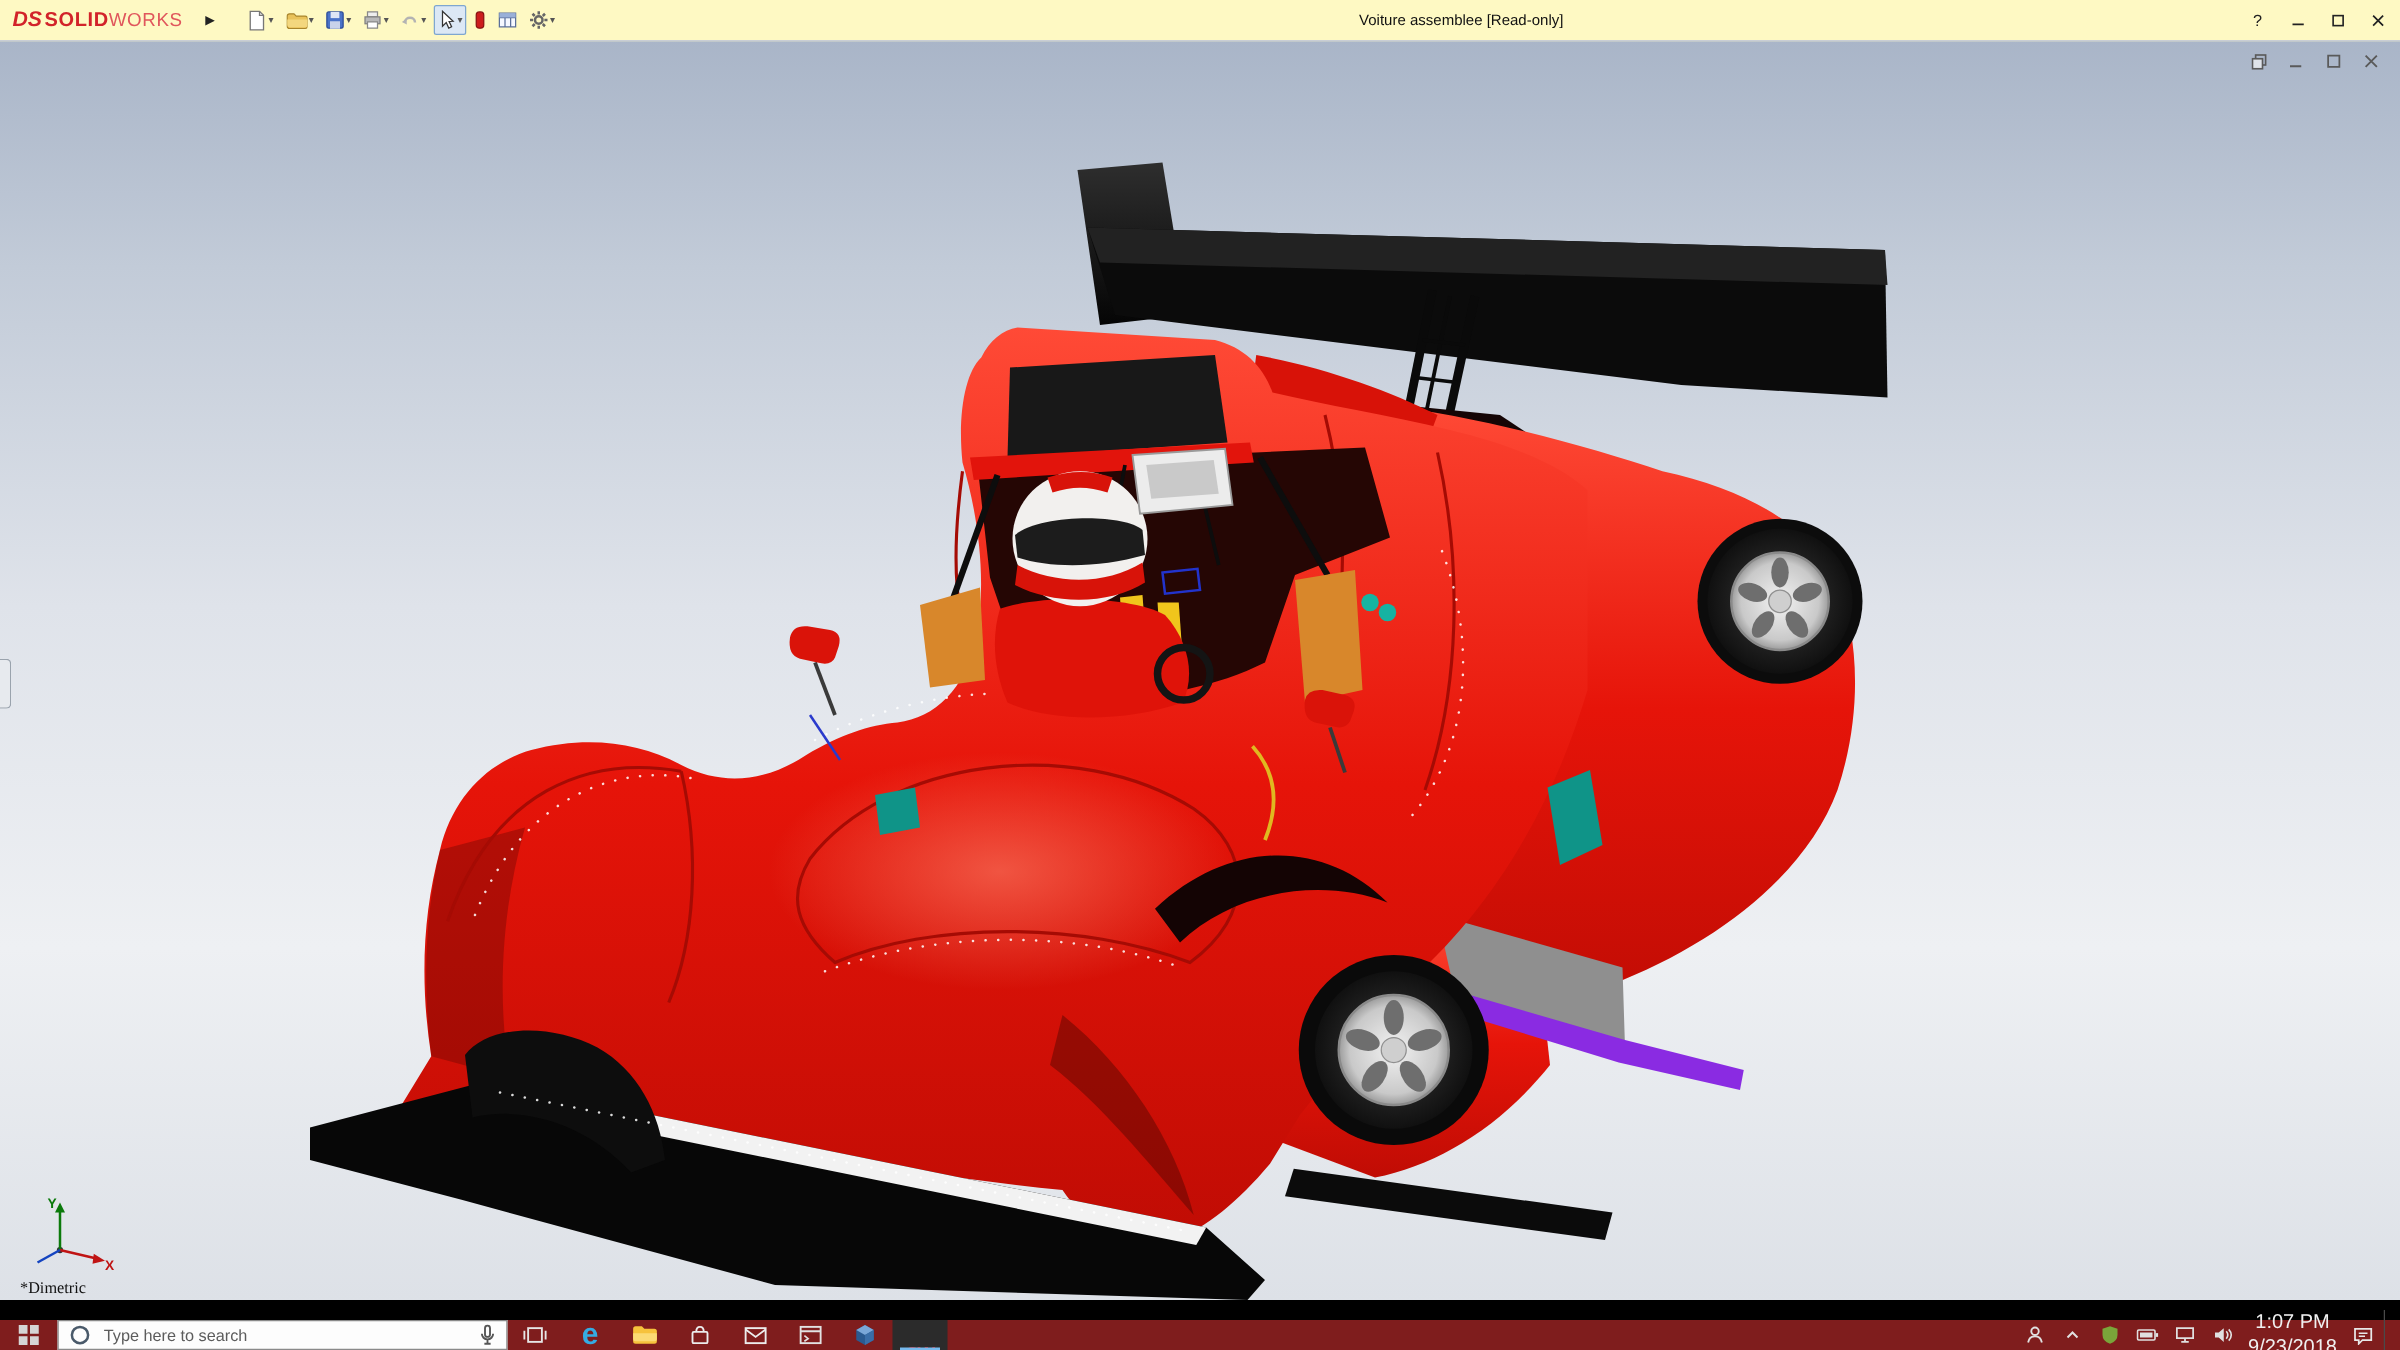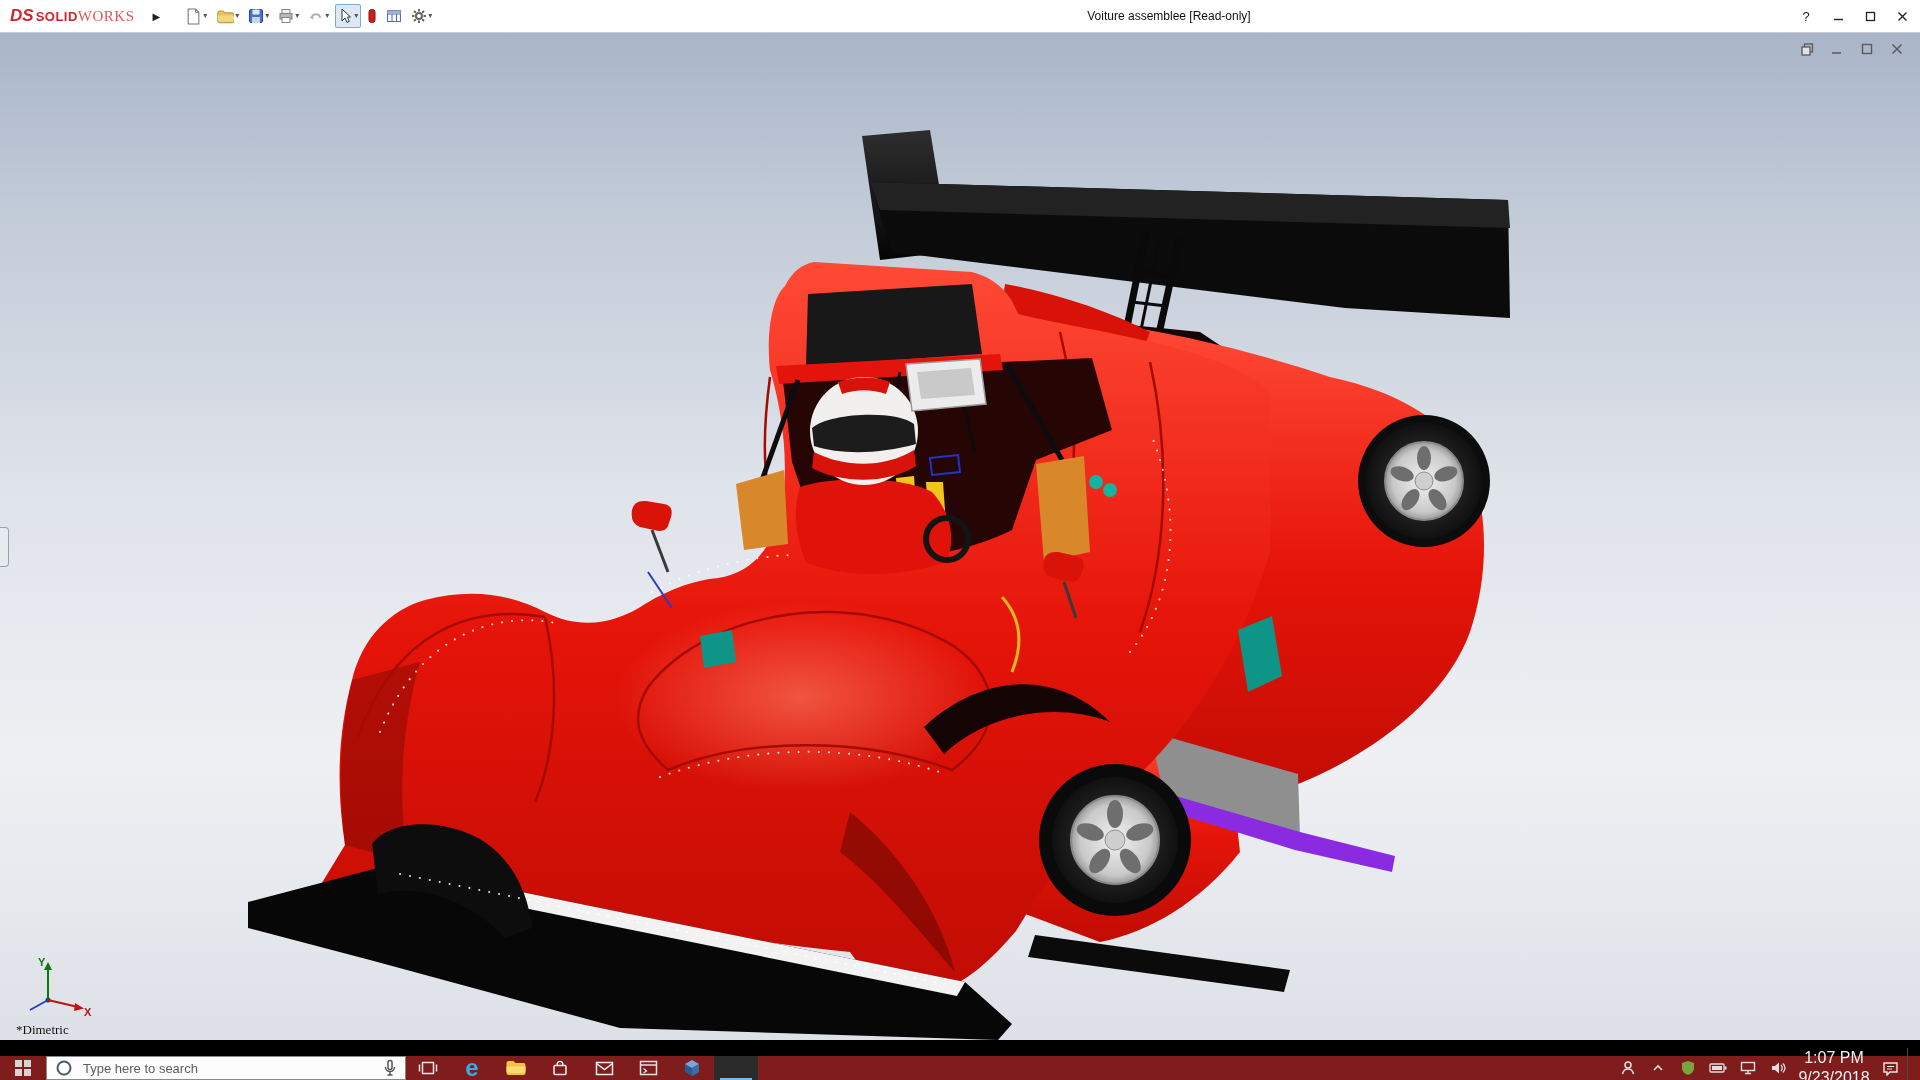--- a/index.html
+++ b/index.html
@@ -1,25 +1,25 @@
 <!DOCTYPE html>
 <html><head>
 <meta charset="utf-8">
 <style>
   html,body{margin:0;padding:0;}
   body{width:1920px;height:1080px;overflow:hidden;position:relative;background:#000;
        font-family:"Liberation Sans",sans-serif;-webkit-font-smoothing:antialiased;}
 
   
-  .titlebar{position:absolute;top:0;left:0;width:1920px;height:32px;background:#ffffff;
+  .titlebar{position:absolute;top:0;left:0;width:1920px;height:32px;background:#fef9c3;
             border-bottom:1px solid #c9ced5;display:flex;align-items:center;z-index:30;}
   .brand{display:flex;align-items:baseline;margin-left:10px;white-space:nowrap;}
   .brand .ds{color:#d2232a;font-weight:bold;font-style:italic;font-size:17px;margin-right:2px;}
-  .brand .solid{color:#d2232a;font-weight:bold;font-size:13px;letter-spacing:.5px;}
-  .brand .works{color:#e0565c;font-weight:300;font-size:15px;letter-spacing:.5px;font-family:Liberation Serif, serif;}
+  .brand .solid{color:#d2232a;font-weight:bold;font-size:16px;letter-spacing:.5px;}
+  .brand .works{color:#e0565c;font-weight:300;font-size:15px;letter-spacing:.5px;}
   .expander{margin-left:18px;font-size:10px;color:#222;cursor:pointer;}
   .tb{display:flex;align-items:center;gap:3px;margin-left:22px;}
   .tbtn{display:flex;align-items:center;padding:3px 2px;border:1px solid transparent;border-radius:2px;}
   .tbtn.pressed{background:#dce8f5;border-color:#7fa7d0;}
   .caret{font-size:8px;color:#555;margin-left:1px;line-height:1;}
   .doc-title{position:absolute;left:1169px;top:0;height:32px;line-height:32px;
              transform:translateX(-50%);font-size:12px;color:#111;white-space:nowrap;}
   .winctl{position:absolute;right:2px;top:0;height:32px;display:flex;align-items:center;}
   .wbtn{width:32px;height:32px;display:flex;align-items:center;justify-content:center;color:#222;font-size:13px;}
 

